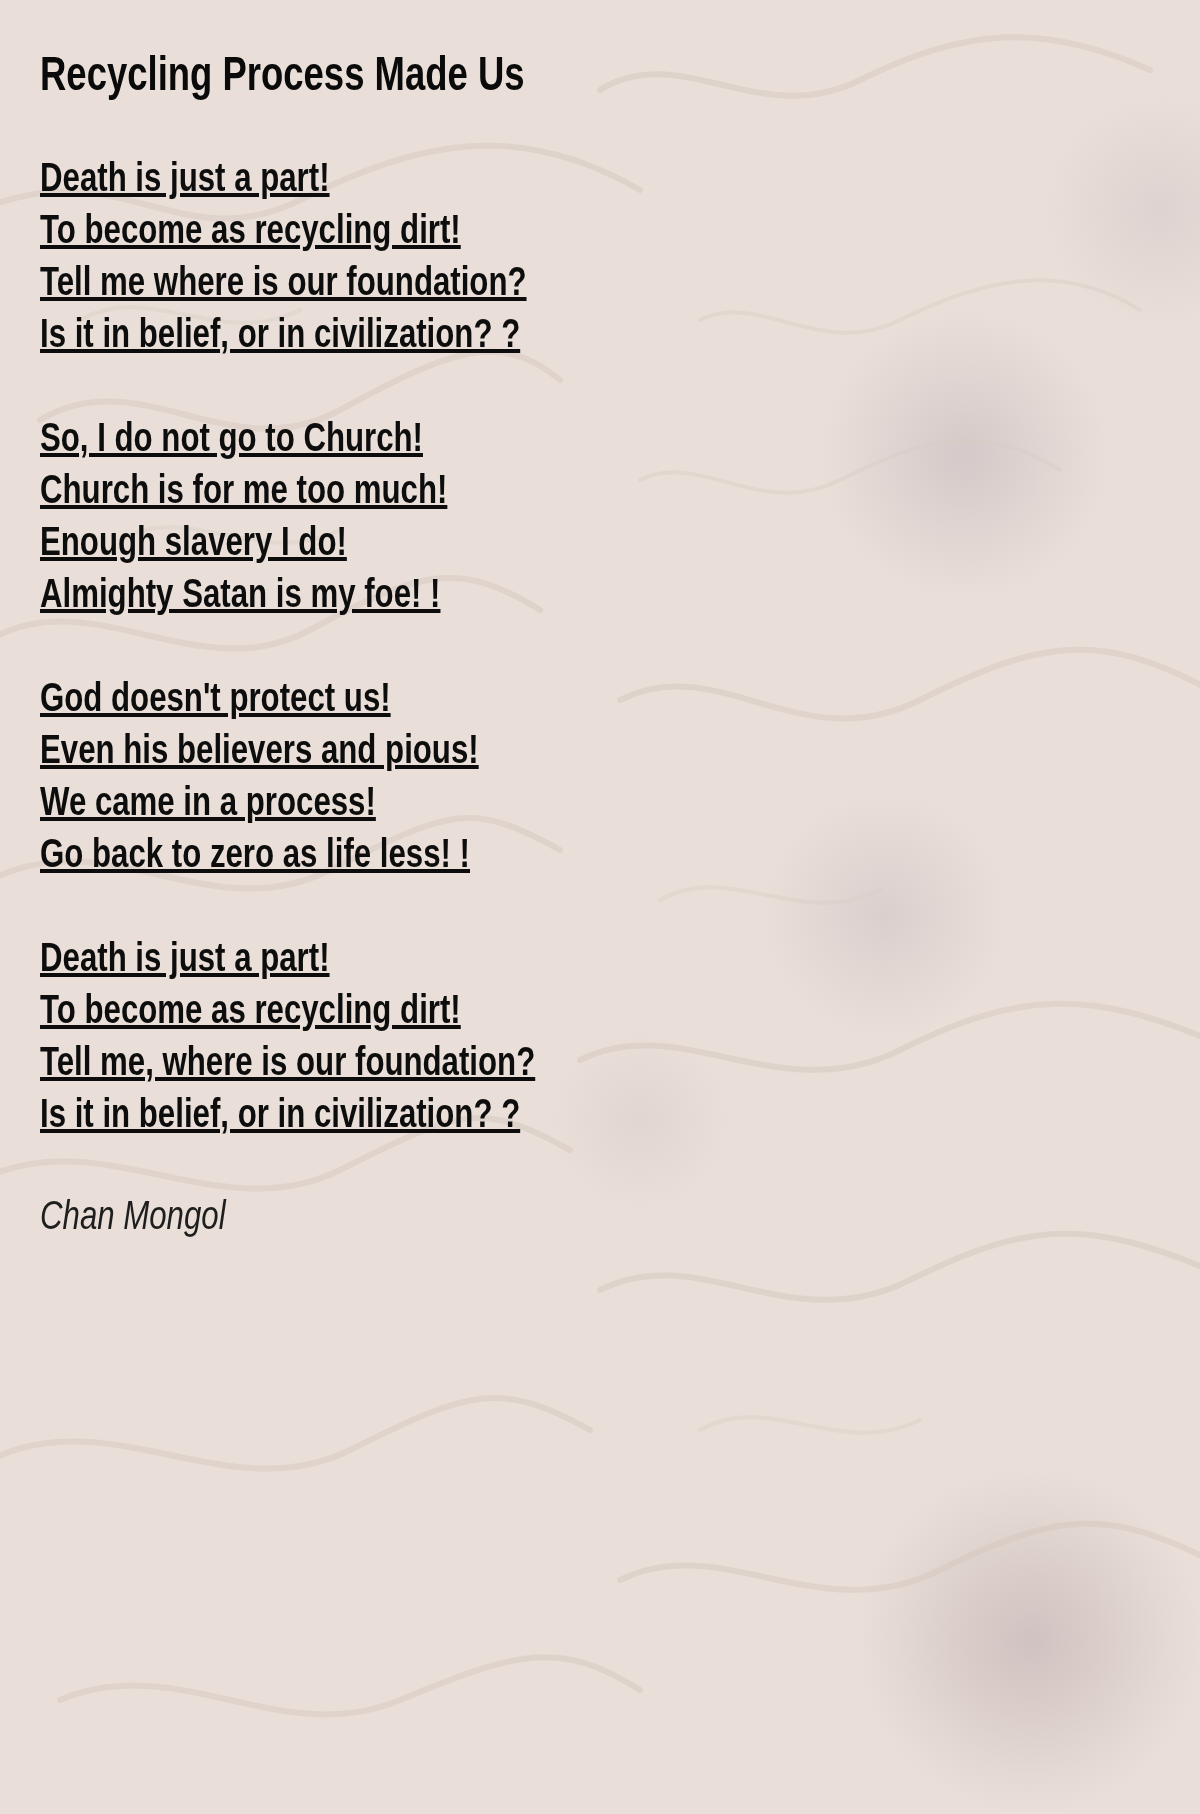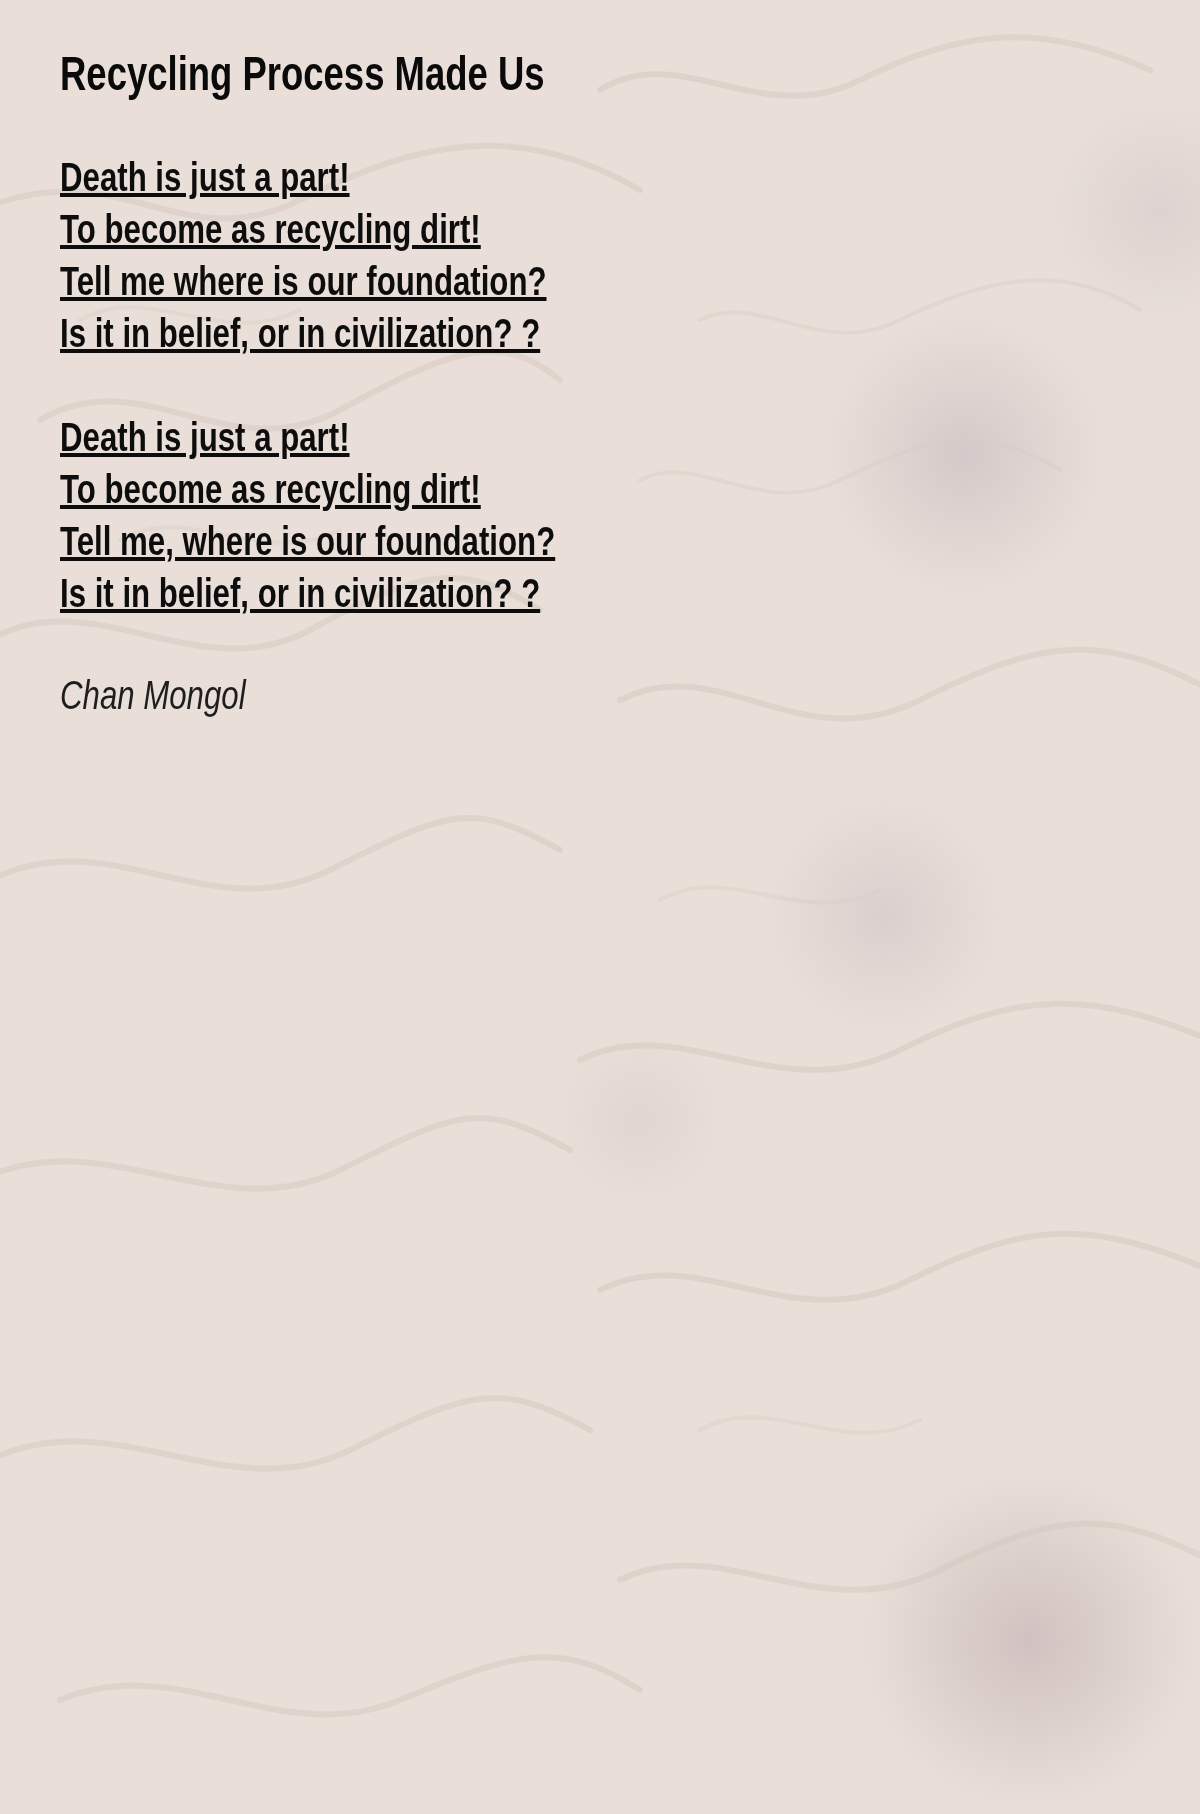--- a/index.html
+++ b/index.html
@@ -25,21 +25,21 @@
   .texture {
     position: absolute;
     left: 0; top: 0;
     width: 1200px;
     height: 1814px;
     pointer-events: none;
   }
 
   .content {
     position: relative;
-    padding-left: 60px;
+    padding-left: 40px;
     color: #0d0d0d;
   }
 
   .title {
     margin: 46px 0 49px 0;
     font-size: 48px;
     font-weight: bold;
     line-height: 56px;
     letter-spacing: 0;
     white-space: nowrap;
@@ -106,23 +106,35 @@
 
     <h1 class="title">Recycling Process Made Us</h1>
 
     <div class="stanza">
       <div class="line">Death is just a part!</div>
       <div class="line">To become as recycling dirt!</div>
       <div class="line">Tell me where is our foundation?</div>
       <div class="line">Is it in belief, or in civilization? ?</div>
     </div>
 
+    <div class="stanza">
+      <div class="line">So, I do not go to Church!</div>
+      <div class="line">Church is for me too much!</div>
+      <div class="line">Enough slavery I do!</div>
+      <div class="line">Almighty Satan is my foe! !</div>
+    </div>
 
 
 
+    <div class="stanza">
+      <div class="line">God doesn't protect us!</div>
+      <div class="line">Even his believers and pious!</div>
+      <div class="line">We came in a process!</div>
+      <div class="line">Go back to zero as life less! !</div>
+    </div>
 
     <div class="stanza">
       <div class="line">Death is just a part!</div>
       <div class="line">To become as recycling dirt!</div>
       <div class="line">Tell me, where is our foundation?</div>
       <div class="line">Is it in belief, or in civilization? ?</div>
     </div>
 
     <div class="author">Chan Mongol</div>
 

